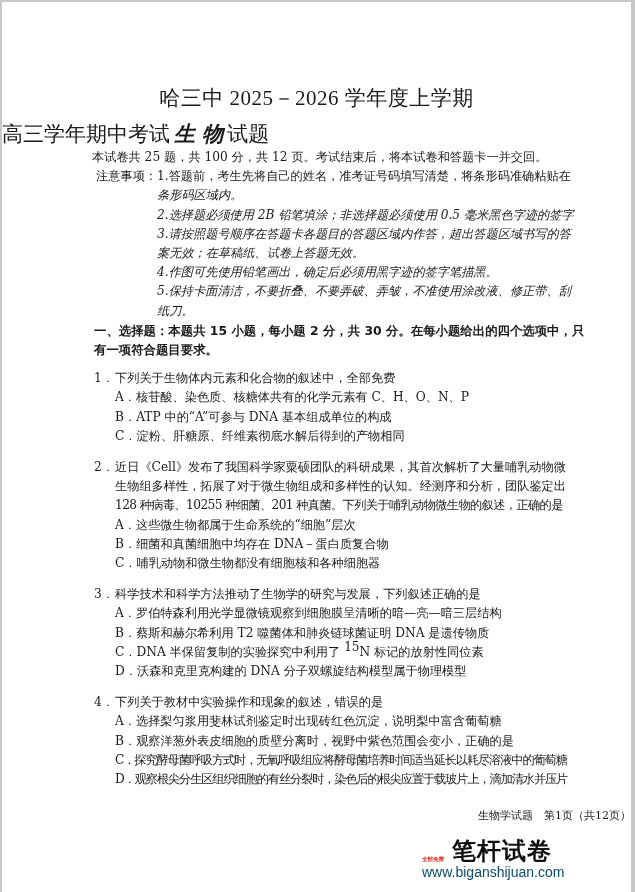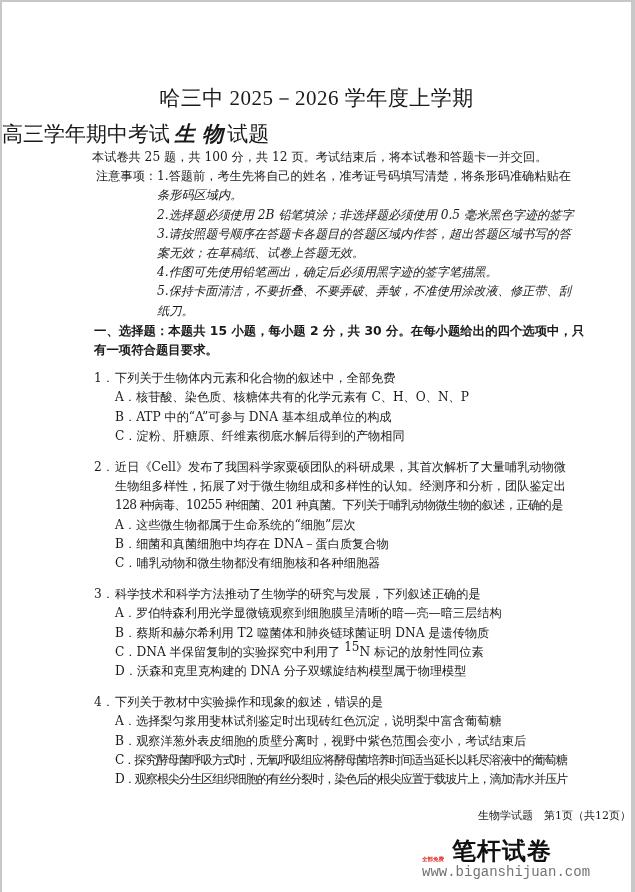--- a/index.html
+++ b/index.html
@@ -61,22 +61,22 @@
       font-family: "DejaVu Sans", "Liberation Sans", sans-serif;
       font-size: 24px; font-weight: bold; color: #111; letter-spacing: 1px;
     }
     .wm-free {
       position: absolute; left: 0; top: 21px;
       font-family: "DejaVu Sans", "Liberation Sans", sans-serif;
       font-size: 5.5px; color: #e0261b; font-weight: bold;
     }
     .wm-url {
       position: absolute; left: 0; top: 29px;
-      font-family: Liberation Mono, monospace;
-      font-size: 14px; color: #737373;
+      font-family: Liberation Sans, sans-serif;
+      font-size: 14px; color: #0c4a6e;
     }
   </style>
 </head>
 <body>
 
 <div class="page">
 
   <div class="title1">哈三中 2025－2026 学年度上学期</div>
   <div class="title2">
     <span>高三学年期中考试</span><span class="subject">生 物</span><span>试题</span>
@@ -119,21 +119,21 @@
       <div class="stem row"><span class="num">3．</span><span>科学技术和科学方法推动了生物学的研究与发展，下列叙述正确的是</span></div>
       <div class="opt">A．罗伯特森利用光学显微镜观察到细胞膜呈清晰的暗—亮—暗三层结构</div>
       <div class="opt">B．蔡斯和赫尔希利用 T2 噬菌体和肺炎链球菌证明 DNA 是遗传物质</div>
       <div class="opt"><span>C．DNA 半保留复制的实验探究中利用了 </span><sup>15</sup><span>N 标记的放射性同位素</span></div>
       <div class="opt">D．沃森和克里克构建的 DNA 分子双螺旋结构模型属于物理模型</div>
     </div>
 
     <div class="q">
       <div class="stem row"><span class="num">4．</span><span>下列关于教材中实验操作和现象的叙述，错误的是</span></div>
       <div class="opt">A．选择梨匀浆用斐林试剂鉴定时出现砖红色沉淀，说明梨中富含葡萄糖</div>
-      <div class="opt">B．观察洋葱外表皮细胞的质壁分离时，视野中紫色范围会变小，考试结束后</div>
+      <div class="opt">B．观察洋葱外表皮细胞的质壁分离时，视野中紫色范围会变小，正确的是</div>
       <div class="opt" style="letter-spacing:-1.1px">C．探究酵母菌呼吸方式时，无氧呼吸组应将酵母菌培养时间适当延长以耗尽溶液中的葡萄糖</div>
       <div class="opt" style="letter-spacing:-1.1px">D．观察根尖分生区组织细胞的有丝分裂时，染色后的根尖应置于载玻片上，滴加清水并压片</div>
     </div>
   </div>
 
   <div class="footer">生物学试题　第1页（共12页）</div>
 
   <div class="wm">
     <div class="wm-title">笔杆试卷</div>
     <div class="wm-free">全部免费</div>

